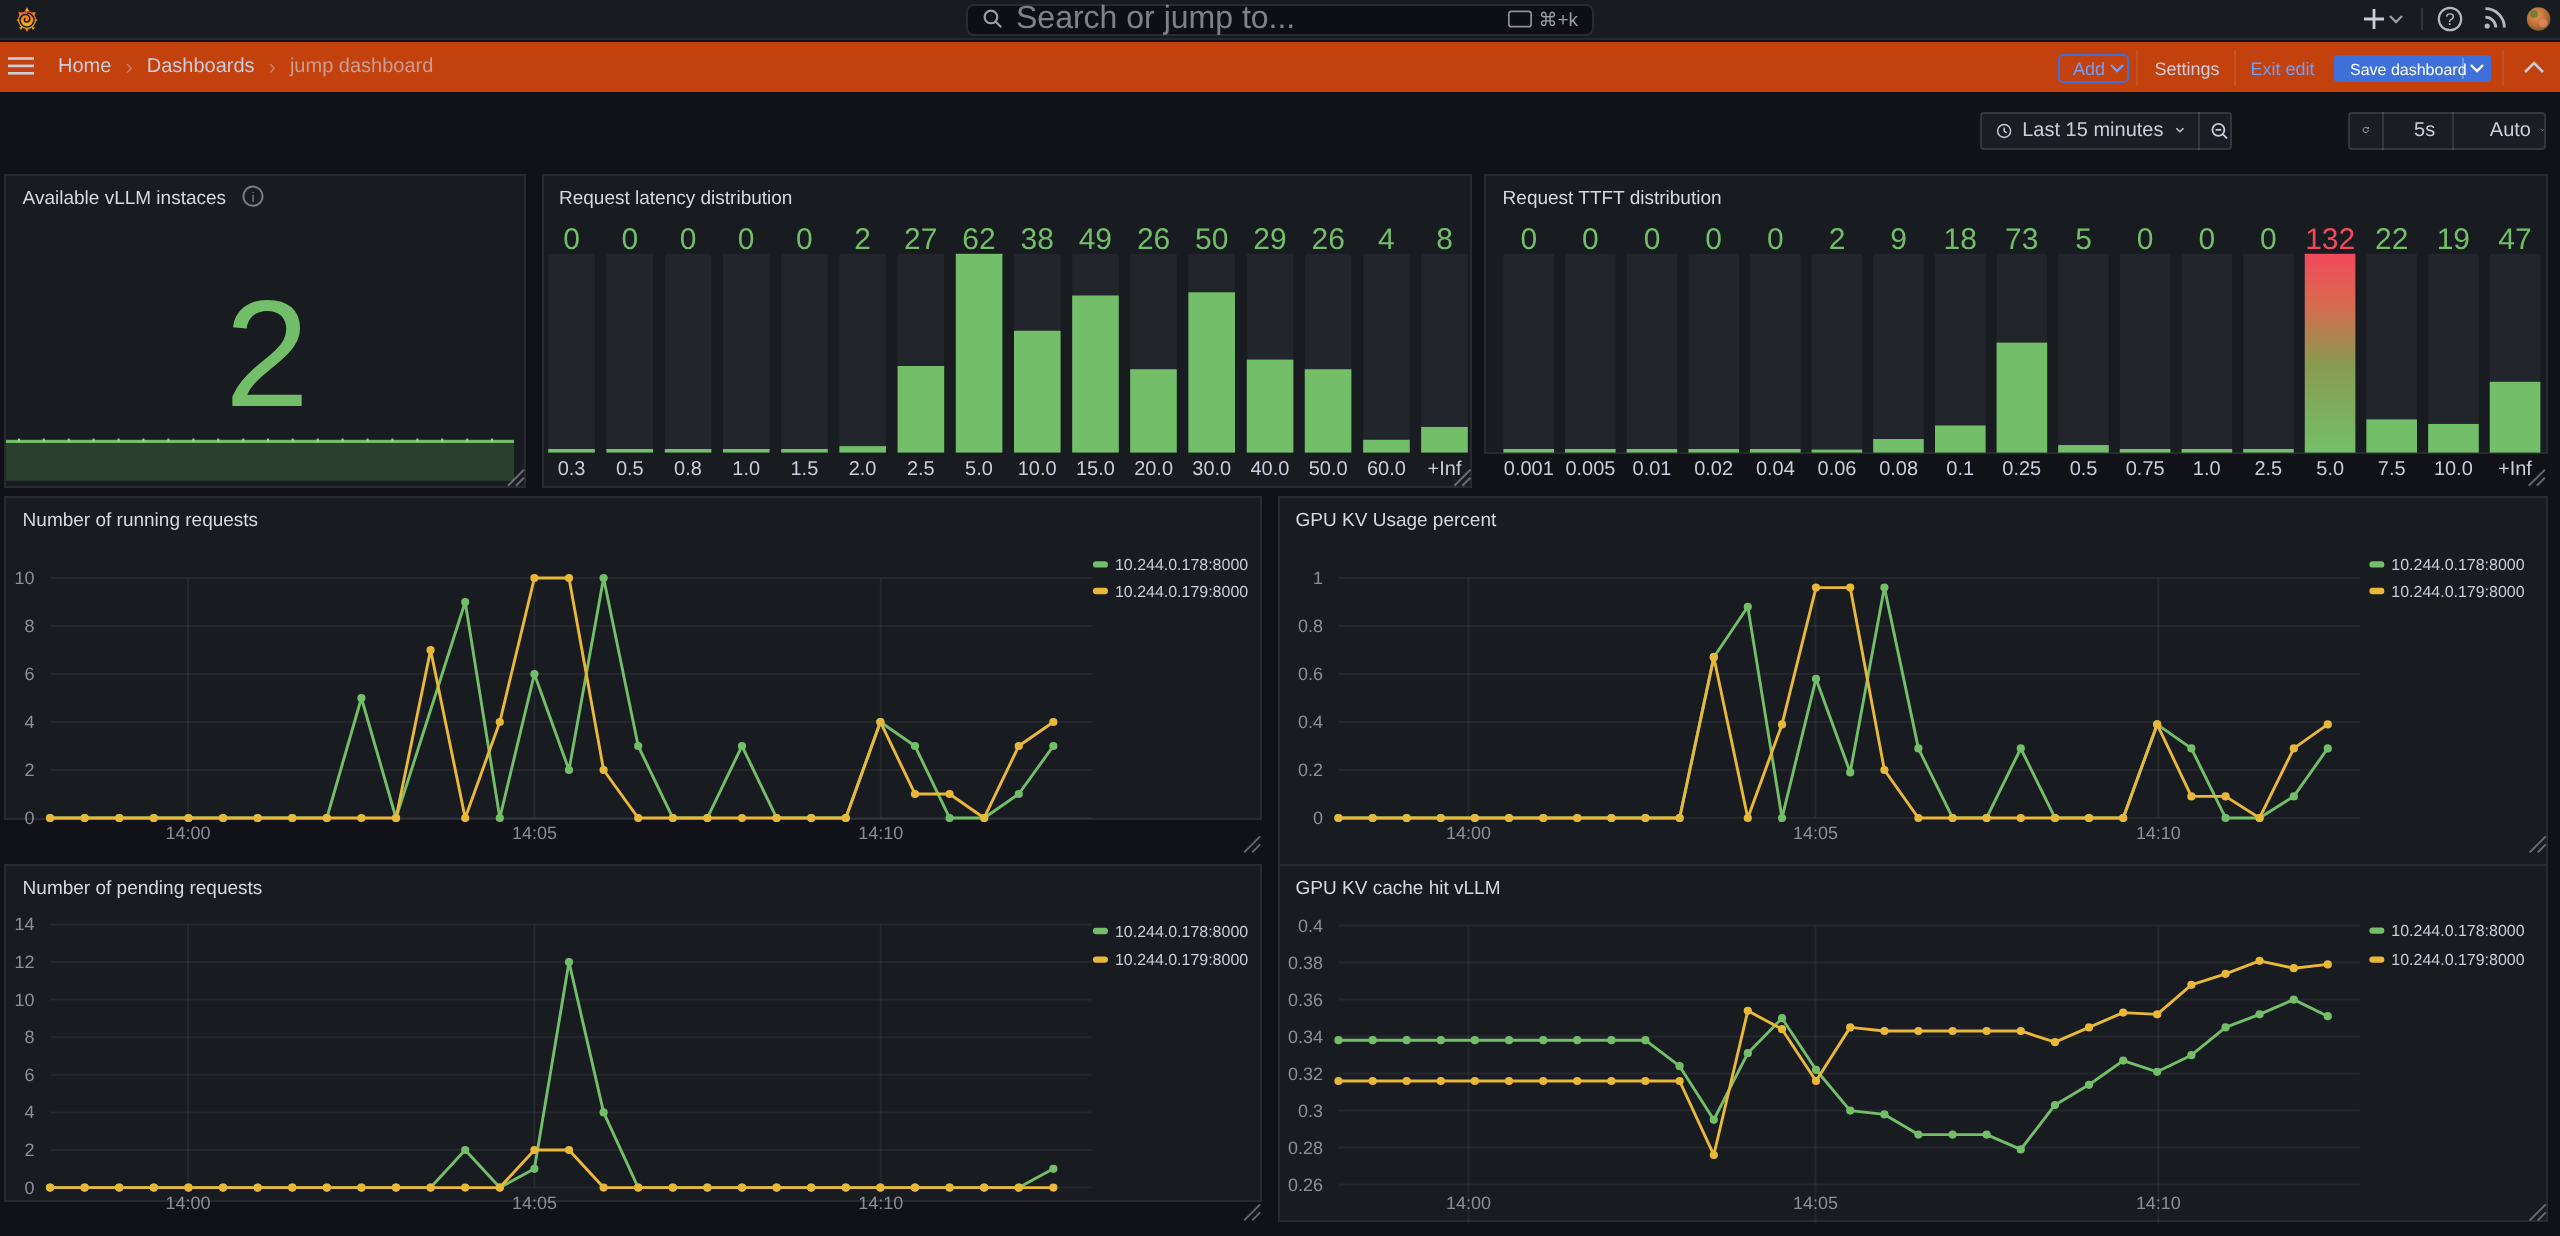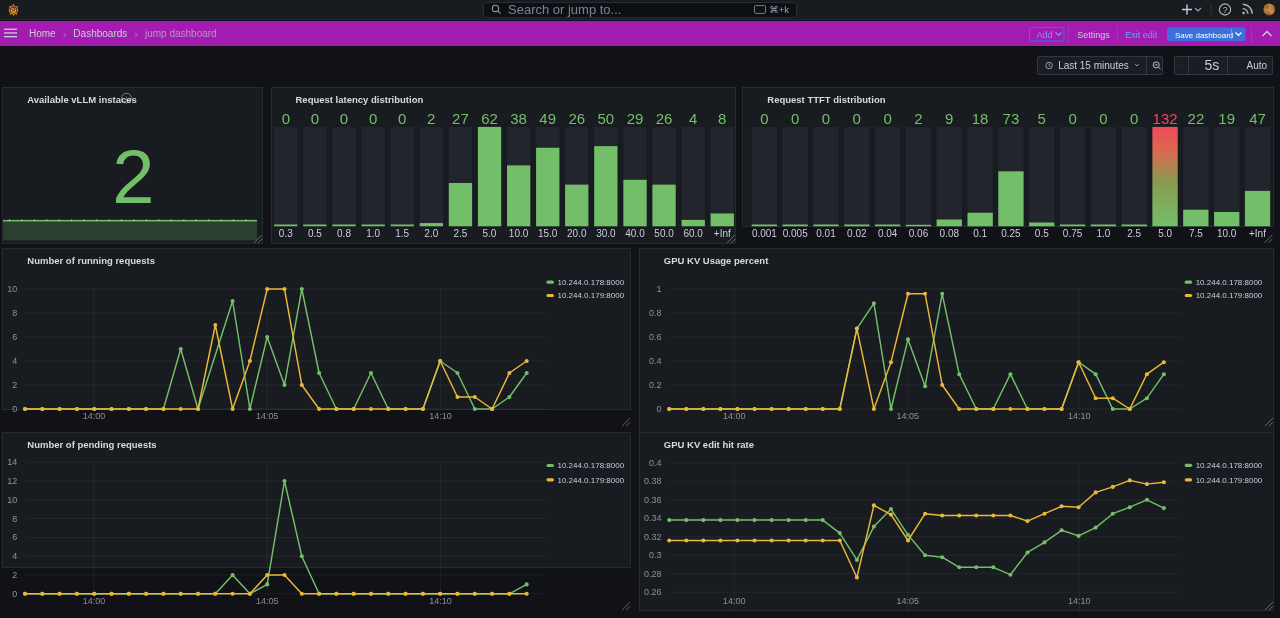--- a/index.html
+++ b/index.html
@@ -1,28 +1,28 @@
 <!DOCTYPE html>
 <html><head><meta charset="utf-8"><style>
 *{margin:0;padding:0;box-sizing:border-box}
 html,body{width:1280px;height:618px;overflow:hidden;background:#111217;font-family:"Liberation Sans",sans-serif}
 #topbar{position:absolute;left:0;top:0;width:1280px;height:20px;background:#181B1F;border-bottom:1px solid #26282E}
 #glogo{position:absolute;left:8px;top:3px}
 #searchbox{position:absolute;left:483px;top:2px;width:314px;height:15.5px;background:#0e0f14;border:1px solid rgba(204,204,220,0.15);border-radius:4px;display:flex;align-items:center}
 #kbd{margin-left:auto;margin-right:7px;display:flex;align-items:center}
 .dim{color:rgba(204,204,220,0.60)}
-#navbar{position:absolute;left:0;top:21px;width:1280px;height:25px;background:#a21caf;display:flex;align-items:center}
+#navbar{position:absolute;left:0;top:21px;width:1280px;height:25px;background:#c2410c;display:flex;align-items:center}
 .crumb{font-size:10px;color:#CCCCDC}
 .dim2{color:rgba(204,204,220,0.65)}
 .sep{color:rgba(204,204,220,0.45);font-size:11px;margin:0 7px}
 #timerow{position:absolute;left:0;top:46px;width:1280px;height:40px}
 .tbtn{position:absolute;top:9.7px;height:19.2px;background:#1a1d23;border:1px solid rgba(204,204,220,0.15);border-radius:2px;display:flex;align-items:center;white-space:nowrap}
 .tsep{display:inline-block;width:1px;height:19px;background:rgba(204,204,220,0.15);margin-left:6px}
 .panel{position:absolute;background:#181B1F;border:1px solid rgba(204,204,220,0.09)}
-.ptitle{position:absolute;left:16px;top:0;font-size:9.5px;font-weight:700;color:#D8D9DF;z-index:2}
+.ptitle{position:absolute;left:0;top:0;font-size:9.5px;font-weight:400;color:#D8D9DF;z-index:2}
 </style></head><body>
 <div id="topbar">
 <svg id="glogo" width="11" height="13" viewBox="0 0 22 26">
 <defs>
         <linearGradient id="lg" x1="0" y1="1" x2="0" y2="0">
 <stop offset="0" stop-color="#FCCA0A"></stop>
           <stop offset="1" stop-color="#F05A28"></stop>
         </linearGradient>
       </defs>
 <g fill="url(#lg)">
@@ -36,21 +36,21 @@
         <path d="M19 21.5 L17 24 L15 20.5 Z"></path>
 <path d="M11 25.8 L9 22.5 L13 22.5 Z"></path>
 </g>
 <path d="M11 7 a7 7 0 0 1 7 7 a7 7 0 0 1 -7 7 a7 7 0 0 1 -7 -7 a5.5 5.5 0 0 1 5.5 -5.5 a4.3 4.3 0 0 1 4.3 4.3 a3.2 3.2 0 0 1 -3.2 3.2 a2.2 2.2 0 0 1 -2.2 -2.2 a1.3 1.3 0 0 1 1.3 -1.3" fill="none" stroke="#181B1F" stroke-width="1.6"></path>
 </svg>
 <div id="searchbox">
       <svg width="11" height="11" viewBox="0 0 16 16" style="margin:0 6px 0 7px">
         <circle cx="6.5" cy="6.5" r="4.6" fill="none" stroke="#9a9da6" stroke-width="1.6"></circle>
         <line x1="10" y1="10" x2="14" y2="14" stroke="#9a9da6" stroke-width="1.6"></line>
       </svg>
-      <span class="dim" style="font-size:13px">Search or jump to...</span>
+      <span class="dim" style="font-size:16px">Search or jump to...</span>
       <span id="kbd">
         <svg width="12" height="9" viewBox="0 0 14 10" style="margin-right:3px">
           <rect x="0.5" y="0.5" width="13" height="9" rx="1.5" fill="none" stroke="#8e9097" stroke-width="1"></rect>
         </svg>
         <span style="font-size:9.5px;color:#9a9da6">⌘+k</span>
       </span>
     </div>
 <svg width="1280" height="20" viewBox="0 0 1280 20" style="position:absolute;left:0;top:0;font-family:'Liberation Sans',sans-serif">
 <path d="M1187 4.5 V14.5 M1182 9.5 H1192" stroke="#CCCCDC" stroke-width="1.4" fill="none"></path>
 <path d="M1195 8 L1198 11 L1201 8" fill="none" stroke="#9a9da6" stroke-width="1.2"></path>
@@ -95,21 +95,21 @@
 <text x="1141.3" y="16.6" font-size="9" fill="#6E9FFF" text-anchor="middle">Exit edit</text>
 <rect x="1167" y="6.5" width="78.5" height="13.5" rx="2" fill="#3D71D9"></rect>
 <text x="1175" y="16.5" font-size="8" fill="#FFFFFF">Save dashboard</text>
 <line x1="1231.5" y1="8" x2="1231.5" y2="18.5" stroke="rgba(255,255,255,0.25)" stroke-width="1"></line>
 <path d="M1235.5 11.5 L1238.5 14.5 L1241.5 11.5" fill="none" stroke="#fff" stroke-width="1.2"></path>
 <line x1="1251.5" y1="4" x2="1251.5" y2="22" stroke="rgba(204,204,220,0.12)" stroke-width="1"></line>
 <path d="M1262.5 15 L1267 10.5 L1271.5 15" fill="none" stroke="#CCCCDC" stroke-width="1.3"></path>
 </svg>
 </div>
 <div id="timerow">
-<div class="tbtn" style="left:1037px;width:126px">
+<div class="tbtn" style="left:990px;width:126px">
 <svg width="11" height="11" viewBox="0 0 16 16" style="margin:0 5px 0 7px">
         <circle cx="8" cy="8" r="6.4" fill="none" stroke="#CCCCDC" stroke-width="1.4"></circle>
         <path d="M8 4.5 V8 L10.5 9.5" fill="none" stroke="#CCCCDC" stroke-width="1.4"></path>
       </svg>
 <span style="font-size:10px;color:#CCCCDC">Last 15 minutes</span>
 <svg width="8" height="8" viewBox="0 0 10 10" style="margin-left:5px">
         <path d="M2 3.5 L5 6.5 L8 3.5" fill="none" stroke="#CCCCDC" stroke-width="1.3"></path>
       </svg>
 <span class="tsep"></span>
 <svg width="13" height="13" viewBox="0 0 16 16" style="margin-left:6px">
@@ -117,21 +117,21 @@
         <line x1="10.8" y1="10.8" x2="14.2" y2="14.2" stroke="#CCCCDC" stroke-width="1.5"></line>
         <line x1="4.6" y1="7" x2="9.4" y2="7" stroke="#CCCCDC" stroke-width="1.5"></line>
       </svg>
 </div>
 <div class="tbtn" style="left:1174px;width:99px">
 <svg width="12" height="12" viewBox="0 0 16 16" style="margin:0 0 0 6px">
         <path d="M13.5 8 a5.5 5.5 0 1 1 -1.6-3.9" fill="none" stroke="#CCCCDC" stroke-width="1.6"></path>
         <path d="M14.6 1.2 L14.2 5.8 L9.8 4.4 Z" fill="#CCCCDC"></path>
       </svg>
 <span class="tsep" style="margin-left:6px"></span>
-<span style="font-size:14px;color:#CCCCDC;margin-left:16px">5s</span>
+<span style="font-size:10px;color:#CCCCDC;margin-left:16px">5s</span>
 <span class="tsep" style="margin-left:8px"></span>
 <span style="font-size:10px;color:#CCCCDC;margin-left:19px">Auto</span>
 <svg width="8" height="8" viewBox="0 0 10 10" style="margin-left:4px">
         <path d="M2 3.5 L5 6.5 L8 3.5" fill="none" stroke="#CCCCDC" stroke-width="1.3"></path>
       </svg>
 </div>
 </div>
 <div class="panel" style="left:2.3px;top:86.9px;width:261.0px;height:156.9px">
     <div class="ptitle" style="padding:6px 0 0 8px">Available vLLM instaces</div>
     <svg width="261.0" height="156.9" viewBox="0 0 261.0 156.9" style="position:absolute;left:0;top:0;font-family:'Liberation Sans',sans-serif">
@@ -494,21 +494,21 @@
       <circle cx="506.9" cy="125.2" r="2.05" fill="#EAB839"></circle>
       <circle cx="523.9" cy="113.2" r="2.05" fill="#EAB839"></circle>
       <rect x="544.7" y="31.6" width="7.5" height="3.2" rx="1.6" fill="#73BF69"></rect>
       <text x="555.7" y="36.0" font-size="8" fill="#CCCCDC">10.244.0.178:8000</text>
       <rect x="544.7" y="44.9" width="7.5" height="3.2" rx="1.6" fill="#EAB839"></rect>
       <text x="555.7" y="49.3" font-size="8" fill="#CCCCDC">10.244.0.179:8000</text>
       <line x1="624.9" y1="177.2" x2="632.9" y2="169.2" stroke="rgba(204,204,220,0.45)" stroke-width="1"></line>
       <line x1="628.9" y1="177.2" x2="632.9" y2="173.2" stroke="rgba(204,204,220,0.45)" stroke-width="1"></line>
     </svg>
   </div>
-<div class="panel" style="left:2.3px;top:432.2px;width:629.1px;height:136px">
+<div class="panel" style="left:2.3px;top:432.2px;width:629.1px;height:169px">
     <div class="ptitle" style="padding:6px 0 0 8px">Number of pending requests</div>
     <svg width="629.1" height="179.2" viewBox="0 0 629.1 179.2" style="position:absolute;left:0;top:0;font-family:'Liberation Sans',sans-serif">
       <line x1="22.0" y1="160.80" x2="543" y2="160.80" stroke="rgba(204,204,220,0.07)" stroke-width="1"></line>
       <text x="14.2" y="163.80" font-size="9" fill="rgba(204,204,220,0.65)" text-anchor="end">0</text>
       <line x1="22.0" y1="142.00" x2="543" y2="142.00" stroke="rgba(204,204,220,0.07)" stroke-width="1"></line>
       <text x="14.2" y="145.00" font-size="9" fill="rgba(204,204,220,0.65)" text-anchor="end">2</text>
       <line x1="22.0" y1="123.20" x2="543" y2="123.20" stroke="rgba(204,204,220,0.07)" stroke-width="1"></line>
       <text x="14.2" y="126.20" font-size="9" fill="rgba(204,204,220,0.65)" text-anchor="end">4</text>
       <line x1="22.0" y1="104.40" x2="543" y2="104.40" stroke="rgba(204,204,220,0.07)" stroke-width="1"></line>
       <text x="14.2" y="107.40" font-size="9" fill="rgba(204,204,220,0.65)" text-anchor="end">6</text>
@@ -590,21 +590,21 @@
       <circle cx="523.7" cy="160.8" r="2.05" fill="#EAB839"></circle>
       <rect x="543.5" y="30.9" width="7.5" height="3.2" rx="1.6" fill="#73BF69"></rect>
       <text x="554.5" y="35.3" font-size="8" fill="#CCCCDC">10.244.0.178:8000</text>
       <rect x="543.5" y="45.199999999999996" width="7.5" height="3.2" rx="1.6" fill="#EAB839"></rect>
       <text x="554.5" y="49.599999999999994" font-size="8" fill="#CCCCDC">10.244.0.179:8000</text>
       <line x1="619.1" y1="177.2" x2="627.1" y2="169.2" stroke="rgba(204,204,220,0.45)" stroke-width="1"></line>
       <line x1="623.1" y1="177.2" x2="627.1" y2="173.2" stroke="rgba(204,204,220,0.45)" stroke-width="1"></line>
     </svg>
   </div>
 <div class="panel" style="left:638.8px;top:432.2px;width:634.9px;height:179.2px">
-    <div class="ptitle" style="padding:6px 0 0 8px">GPU KV edit hit rate</div>
+    <div class="ptitle" style="padding:6px 0 0 8px">GPU KV cache hit vLLM</div>
     <svg width="634.9" height="179.2" viewBox="0 0 634.9 179.2" style="position:absolute;left:0;top:0;font-family:'Liberation Sans',sans-serif">
       <line x1="29.2" y1="159.30" x2="540" y2="159.30" stroke="rgba(204,204,220,0.07)" stroke-width="1"></line>
       <text x="21.5" y="162.30" font-size="9" fill="rgba(204,204,220,0.65)" text-anchor="end">0.26</text>
       <line x1="29.2" y1="140.80" x2="540" y2="140.80" stroke="rgba(204,204,220,0.07)" stroke-width="1"></line>
       <text x="21.5" y="143.80" font-size="9" fill="rgba(204,204,220,0.65)" text-anchor="end">0.28</text>
       <line x1="29.2" y1="122.30" x2="540" y2="122.30" stroke="rgba(204,204,220,0.07)" stroke-width="1"></line>
       <text x="21.5" y="125.30" font-size="9" fill="rgba(204,204,220,0.65)" text-anchor="end">0.3</text>
       <line x1="29.2" y1="103.80" x2="540" y2="103.80" stroke="rgba(204,204,220,0.07)" stroke-width="1"></line>
       <text x="21.5" y="106.80" font-size="9" fill="rgba(204,204,220,0.65)" text-anchor="end">0.32</text>
       <line x1="29.2" y1="85.30" x2="540" y2="85.30" stroke="rgba(204,204,220,0.07)" stroke-width="1"></line>

